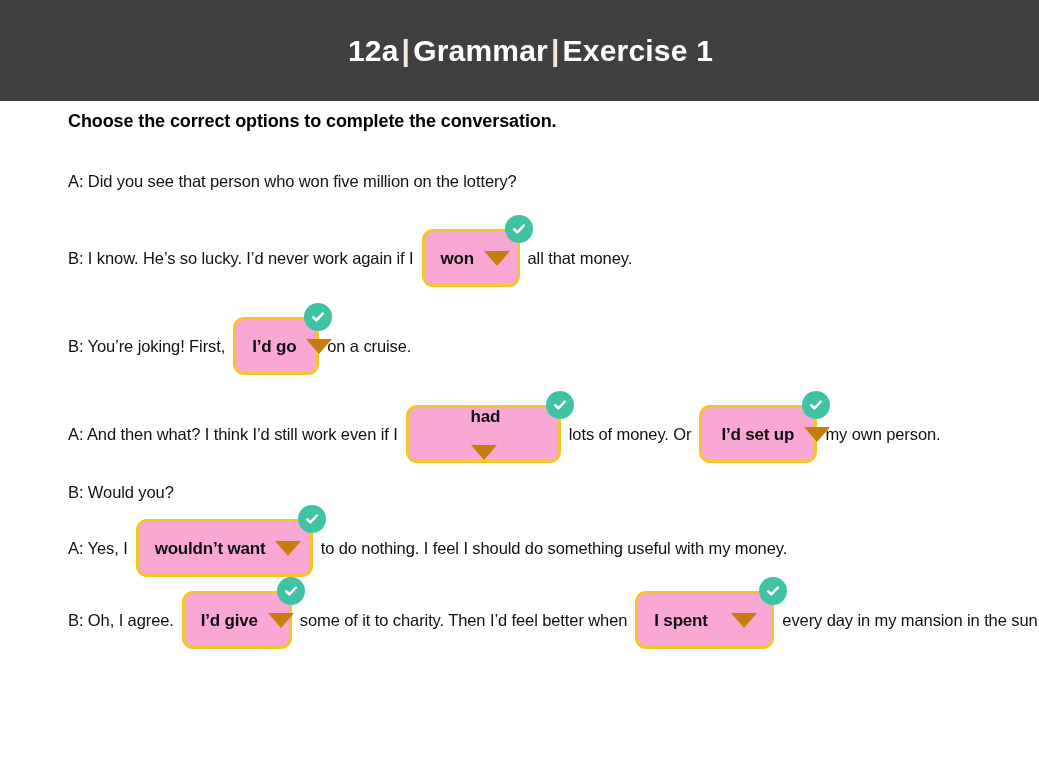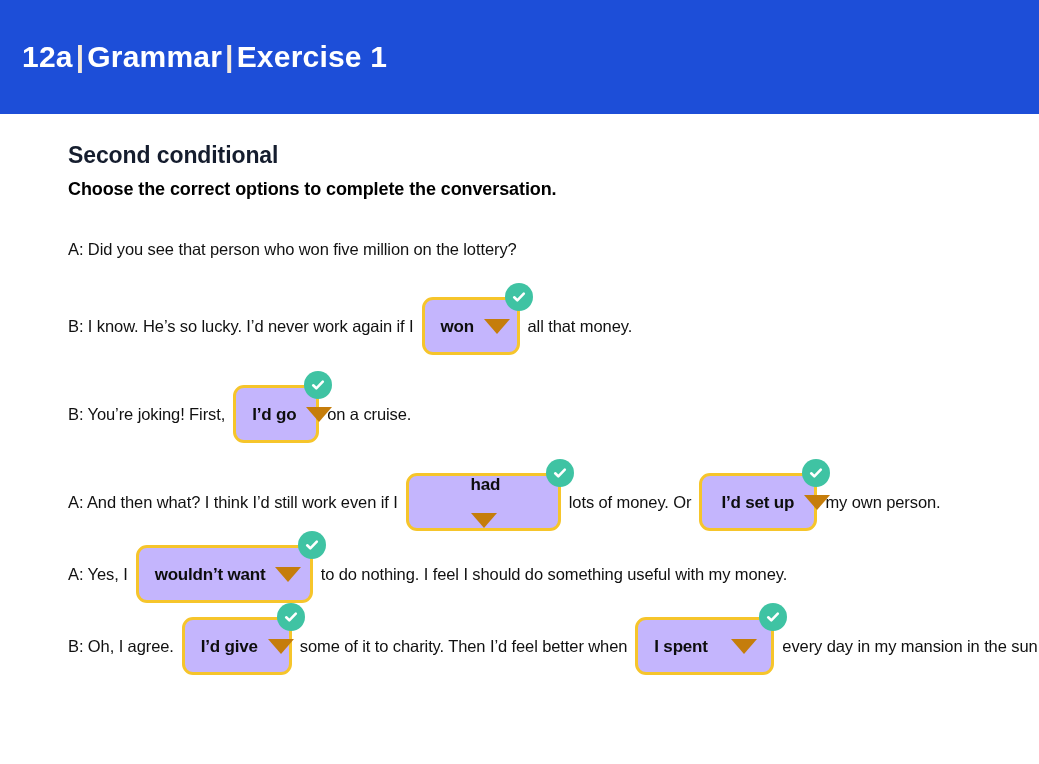--- a/index.html
+++ b/index.html
@@ -11,26 +11,27 @@
   body {
     width: 1039px;
     height: 764px;
     overflow: hidden;
     font-family: "Liberation Sans", sans-serif;
     -webkit-font-smoothing: antialiased;
   }
 
   
   .header-bar {
-    height: 114px;
-    background: #1d4ed8;
+    height: 101px;
+    background: #404040;
     display: flex;
     align-items: center;
     box-sizing: border-box;
     padding-left: 22px;
+    justify-content: center;
   }
   .header-title {
     color: #ffffff;
     font-size: 30px;
     font-weight: bold;
     letter-spacing: 0.2px;
     white-space: nowrap;
   }
   .header-title .sep {
     color: #f3e9dd;
@@ -91,21 +92,21 @@
     margin: 0 8px;
     flex: 0 0 auto;
   }
   .dropdown {
     display: inline-flex;
     align-items: center;
     justify-content: space-between;
     gap: 10px;
     border: 3px solid #f6c52b;
     border-radius: 11px;
-    background: #c4b5fd;
+    background: #f9a8d4;
     height: 58px;
     box-sizing: border-box;
     padding: 0 12px 0 16px;
     min-width: 60px;
   }
   .dd-label {
     font-size: 17px;
     font-weight: bold;
     color: #0d0d0d;
     letter-spacing: -0.2px;
@@ -149,21 +150,20 @@
 <body>
 
 <div class="header-bar">
   <div class="header-title">
     <span>12a</span><span class="sep">|</span><span>Grammar</span><span class="sep">|</span><span>Exercise 1</span>
   </div>
 </div>
 
 <div class="content">
 
-  <div class="section-title">Second conditional</div>
 
   <div class="section-instruction">Choose the correct options to complete the conversation.</div>
 
   <div class="conversation">
 
     <div class="conv-line line-gap-lg">
       <span class="txt">A: Did you see that person who won five million on the lottery?</span>
     </div>
 
     <div class="conv-line line-gap-md">
@@ -220,20 +220,23 @@
         </span>
         <span class="check-badge">
           <svg width="16" height="16" viewBox="0 0 16 16" aria-hidden="true">
               <path d="M3.2 8.3 L6.3 11.3 L12.8 4.7" fill="none" stroke="#ffffff" stroke-width="2.6" stroke-linecap="round" stroke-linejoin="round"></path>
             </svg>
         </span>
       </span>
       <span class="txt">my own person.</span>
     </div>
 
+    <div class="conv-line line-gap-xs">
+      <span class="txt">B: Would you?</span>
+    </div>
 
     <div class="conv-line line-gap-sm">
       <span class="txt">A: Yes, I</span>
       <span class="dd-wrap">
         <span class="dropdown w-wouldnt">
           <span class="dd-label">wouldn’t want</span>
           <span class="caret"></span>
         </span>
         <span class="check-badge">
           <svg width="16" height="16" viewBox="0 0 16 16" aria-hidden="true">

